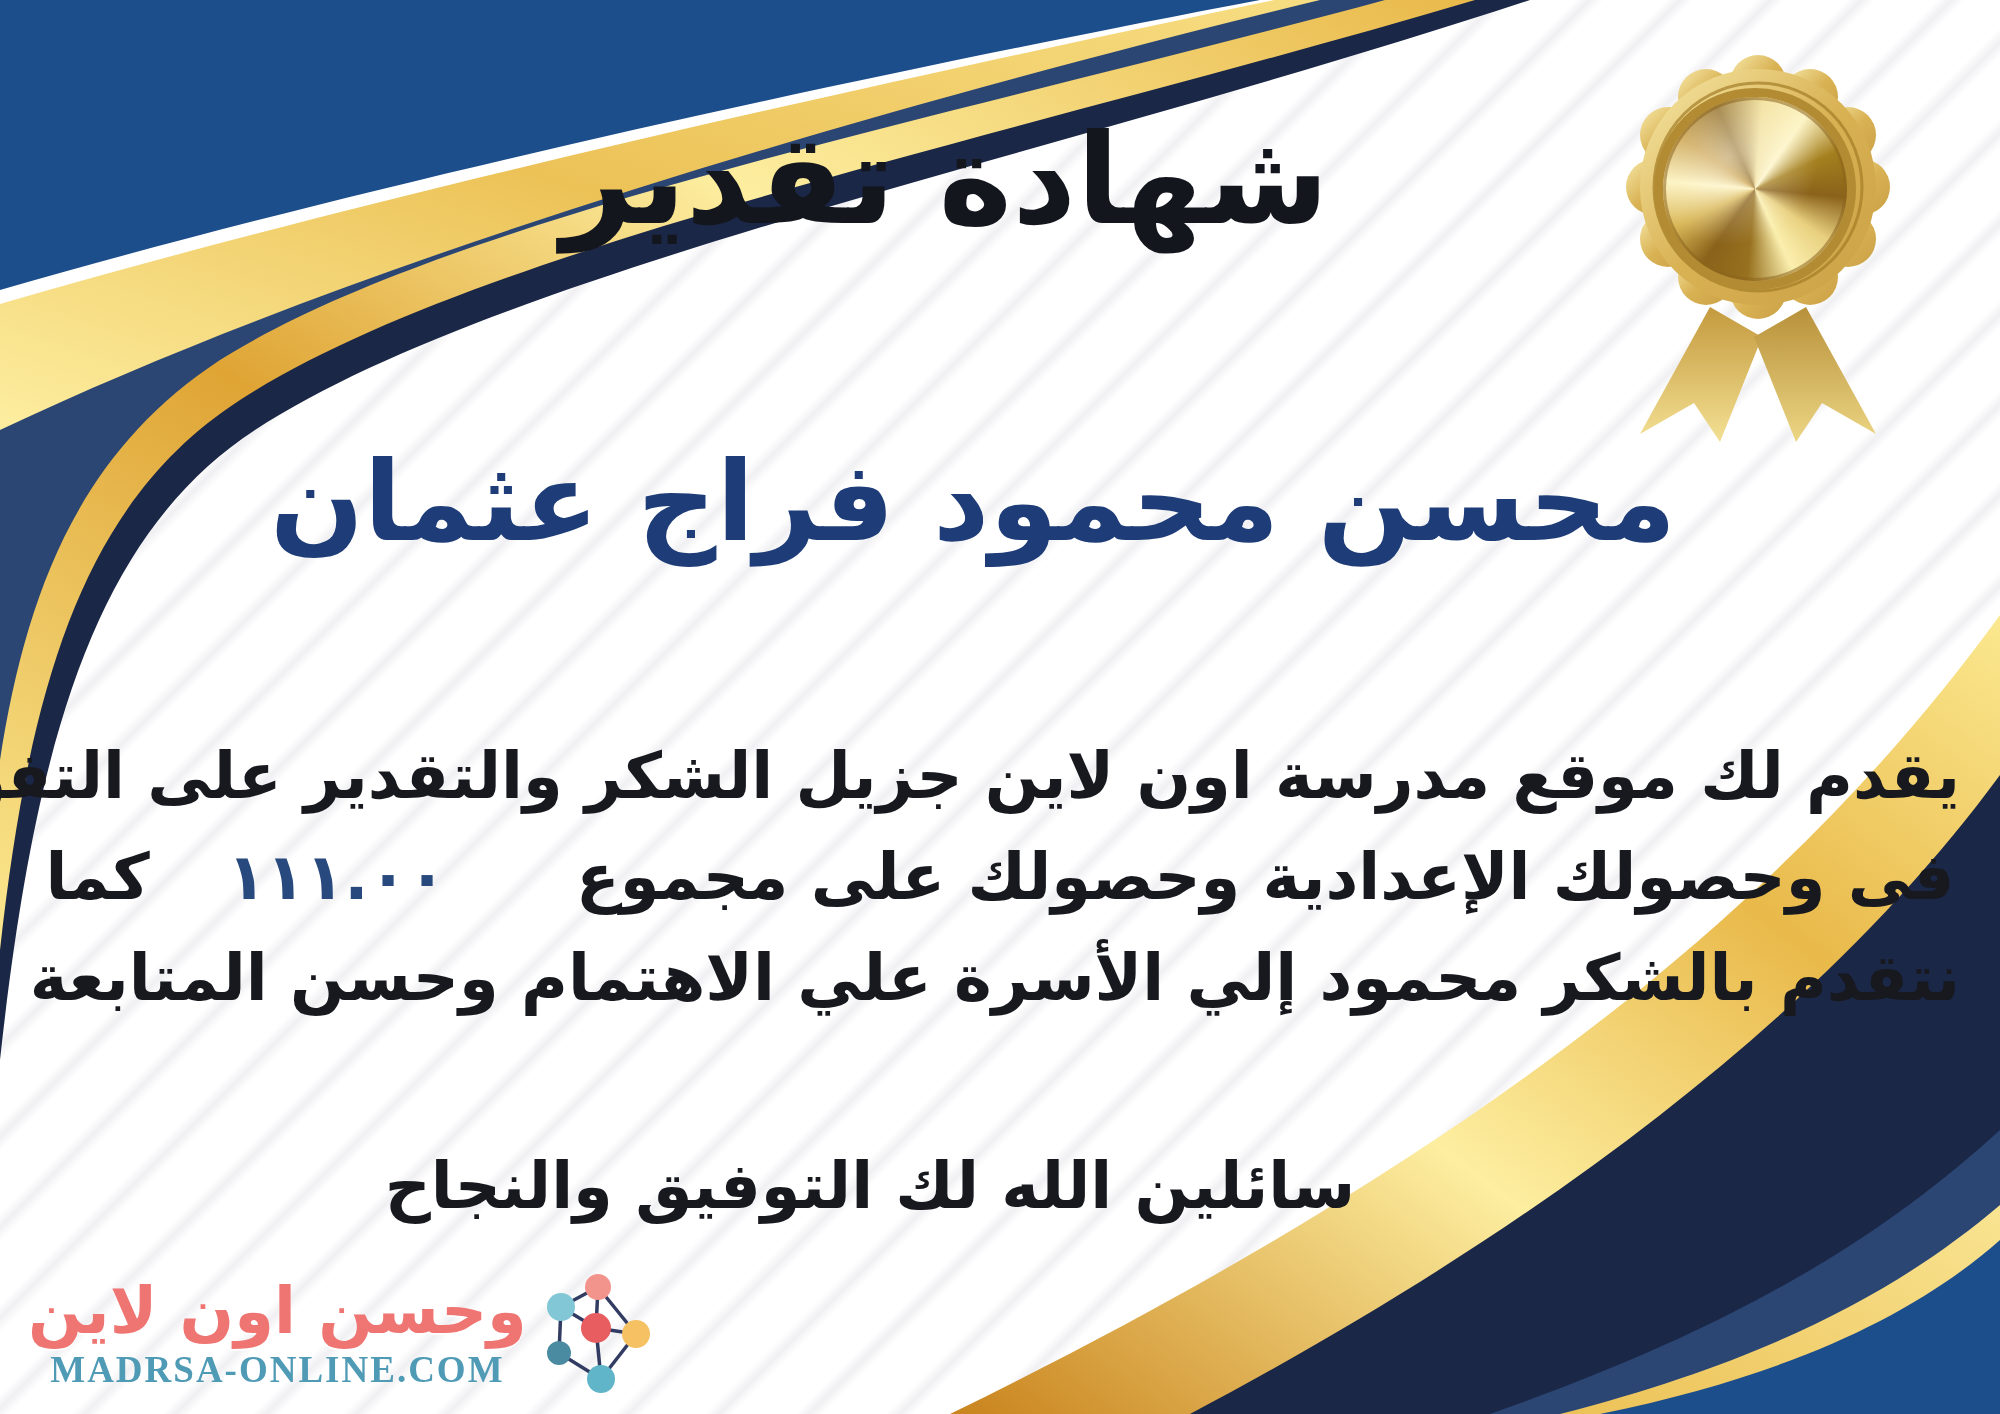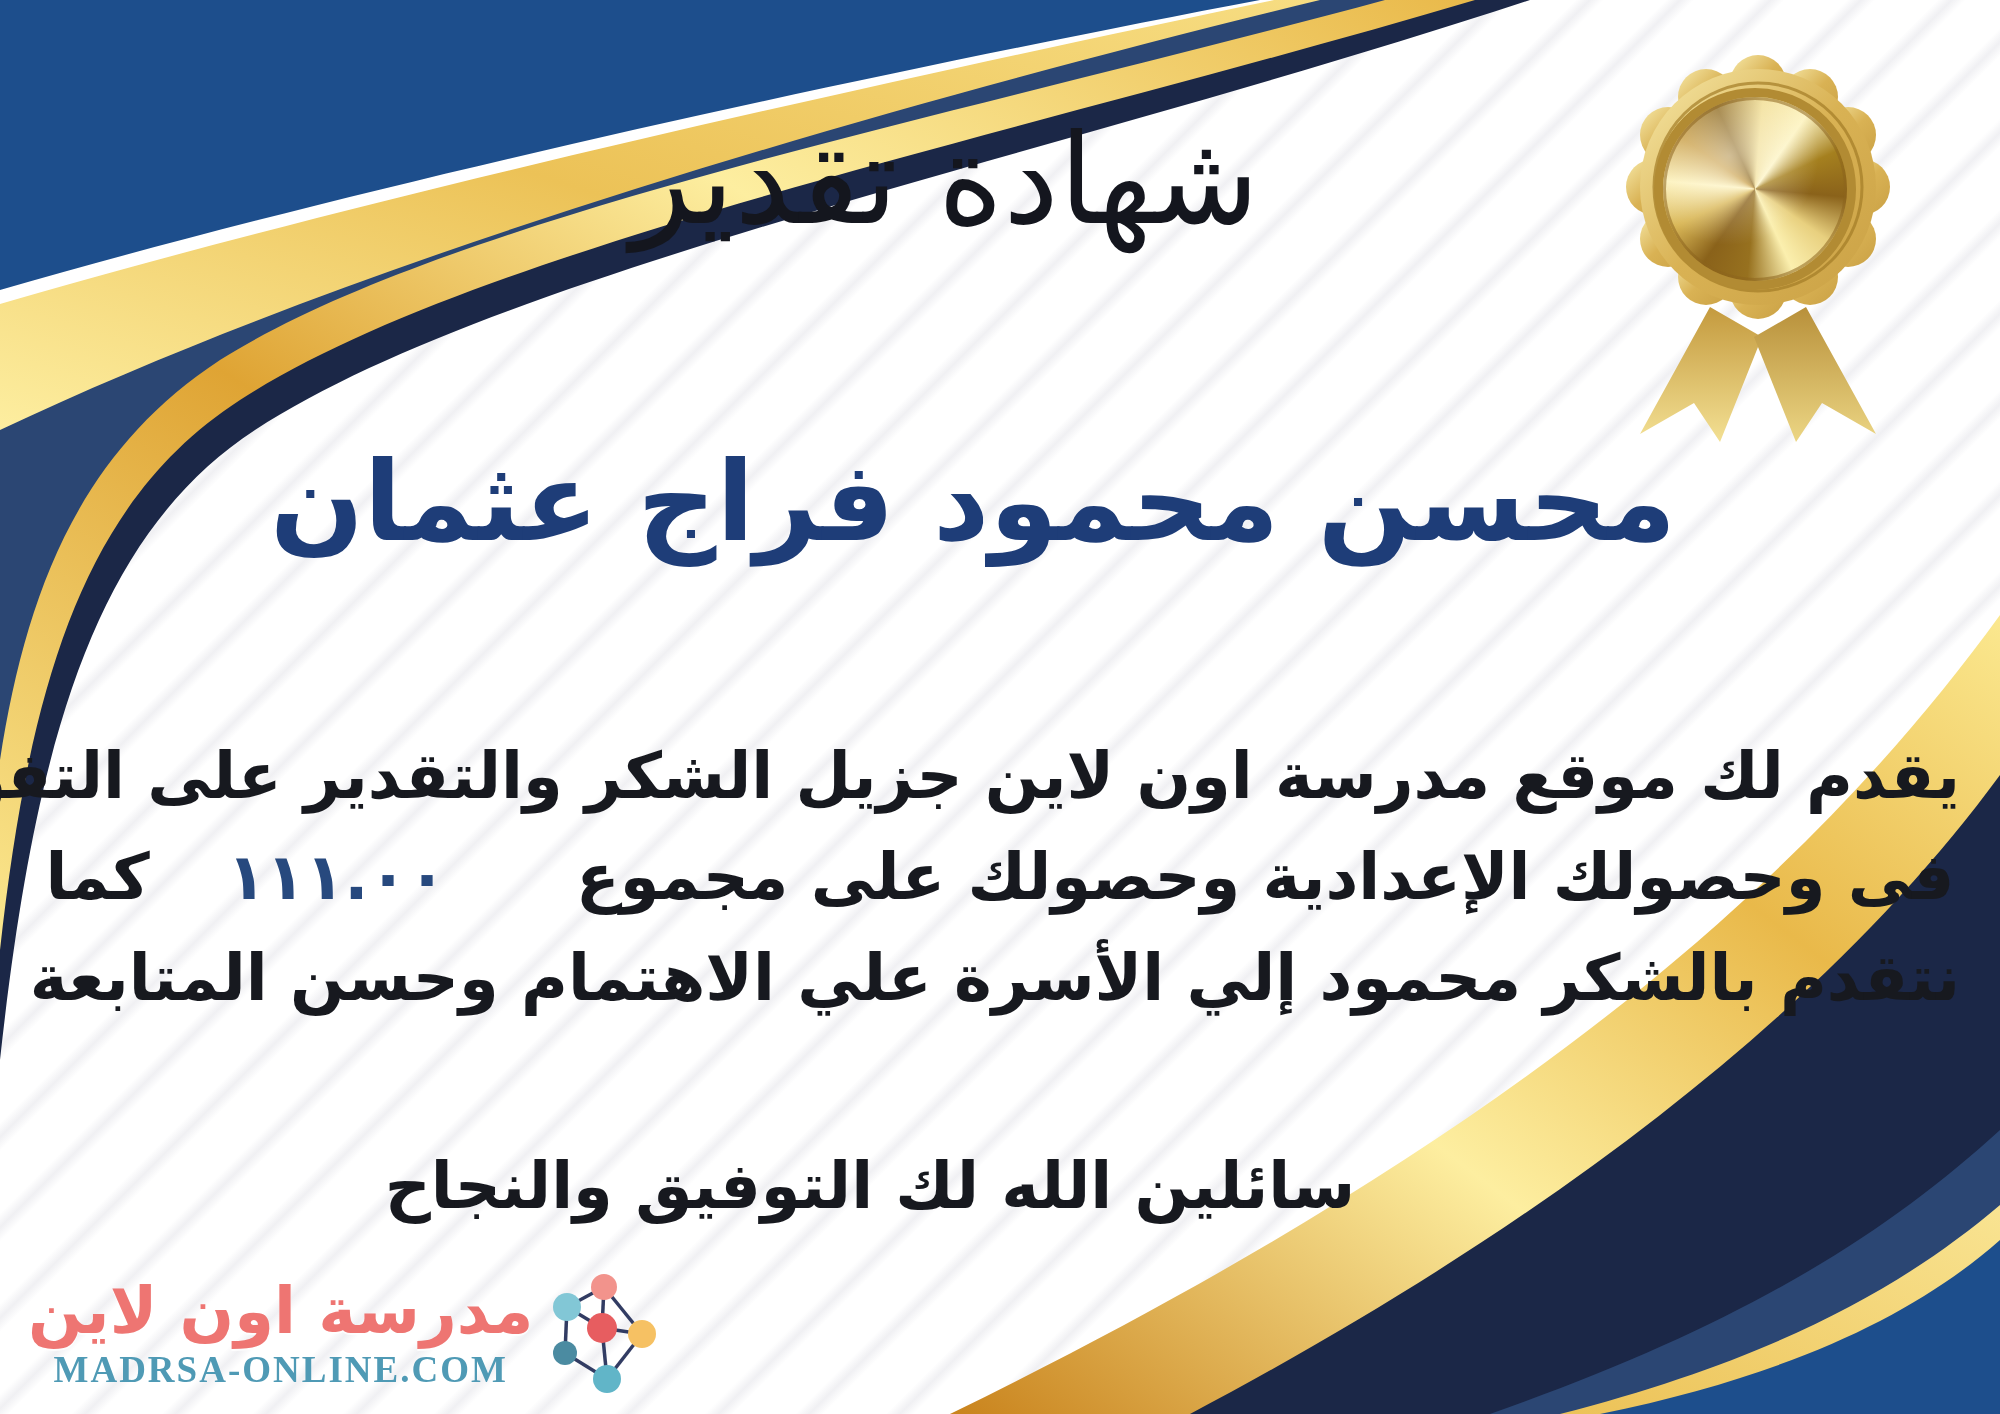--- a/index.html
+++ b/index.html
@@ -22,21 +22,21 @@
       radial-gradient(circle at 36% 32%, rgba(255,255,255,.5), rgba(255,255,255,0) 52%),
       conic-gradient(from 215deg at 50% 50%,
         #8a621a,#d9b757,#fdf2bb,#c79b3f,#8f6a1e,#f2df96,#fdf4c4,
         #a5801f,#8a621a,#e8d07f,#fbefae,#97711f,#8a621a);
     box-shadow: inset 0 0 0 3px rgba(140,100,30,.55);
   }
 
   
   .title{
     position:absolute;top:86px;left:0;right:110px;text-align:center;
-    font-size:125px;font-weight:normal;color:#14161e;line-height:1.5;
+    font-size:125px;font-weight:bold;color:#14161e;line-height:1.5;
   }
   .name{
     position:absolute;top:420px;left:16px;right:70px;text-align:center;
     font-size:110px;font-weight:bold;color:#1e3d78;line-height:1.5;
   }
   .body-text{
     position:absolute;top:726px;left:40px;right:40px;text-align:center;
     font-size:64px;font-weight:bold;color:#17191f;line-height:101px;
   }
   .bline{white-space:nowrap;}
@@ -172,21 +172,21 @@
       <span class="score">١١١.٠٠</span>
       <span>كما</span>
     </div>
     <div class="bline">نتقدم  بالشكر محمود إلي الأسرة علي الاهتمام وحسن المتابعة</div>
   </div>
 
   <div class="closing" dir="rtl">سائلين الله لك التوفيق  والنجاح</div>
 
   <div class="logo">
     <div class="logo-textcol">
-      <div class="logo-ar" dir="rtl">مدرسة اون لاين</div>
+      <div class="logo-ar" dir="rtl">وحسن اون لاين</div>
       <div class="logo-en">MADRSA-ONLINE.COM</div>
     </div>
     <svg class="logo-mark" width="110" height="125" viewBox="0 0 110 125">
       <g stroke="#323c63" stroke-width="3.5">
         <line x1="57" y1="16" x2="20" y2="36"></line>
         <line x1="57" y1="16" x2="55" y2="57"></line>
         <line x1="57" y1="16" x2="95" y2="63"></line>
         <line x1="20" y1="36" x2="55" y2="57"></line>
         <line x1="55" y1="57" x2="95" y2="63"></line>
         <line x1="55" y1="57" x2="60" y2="108"></line>

